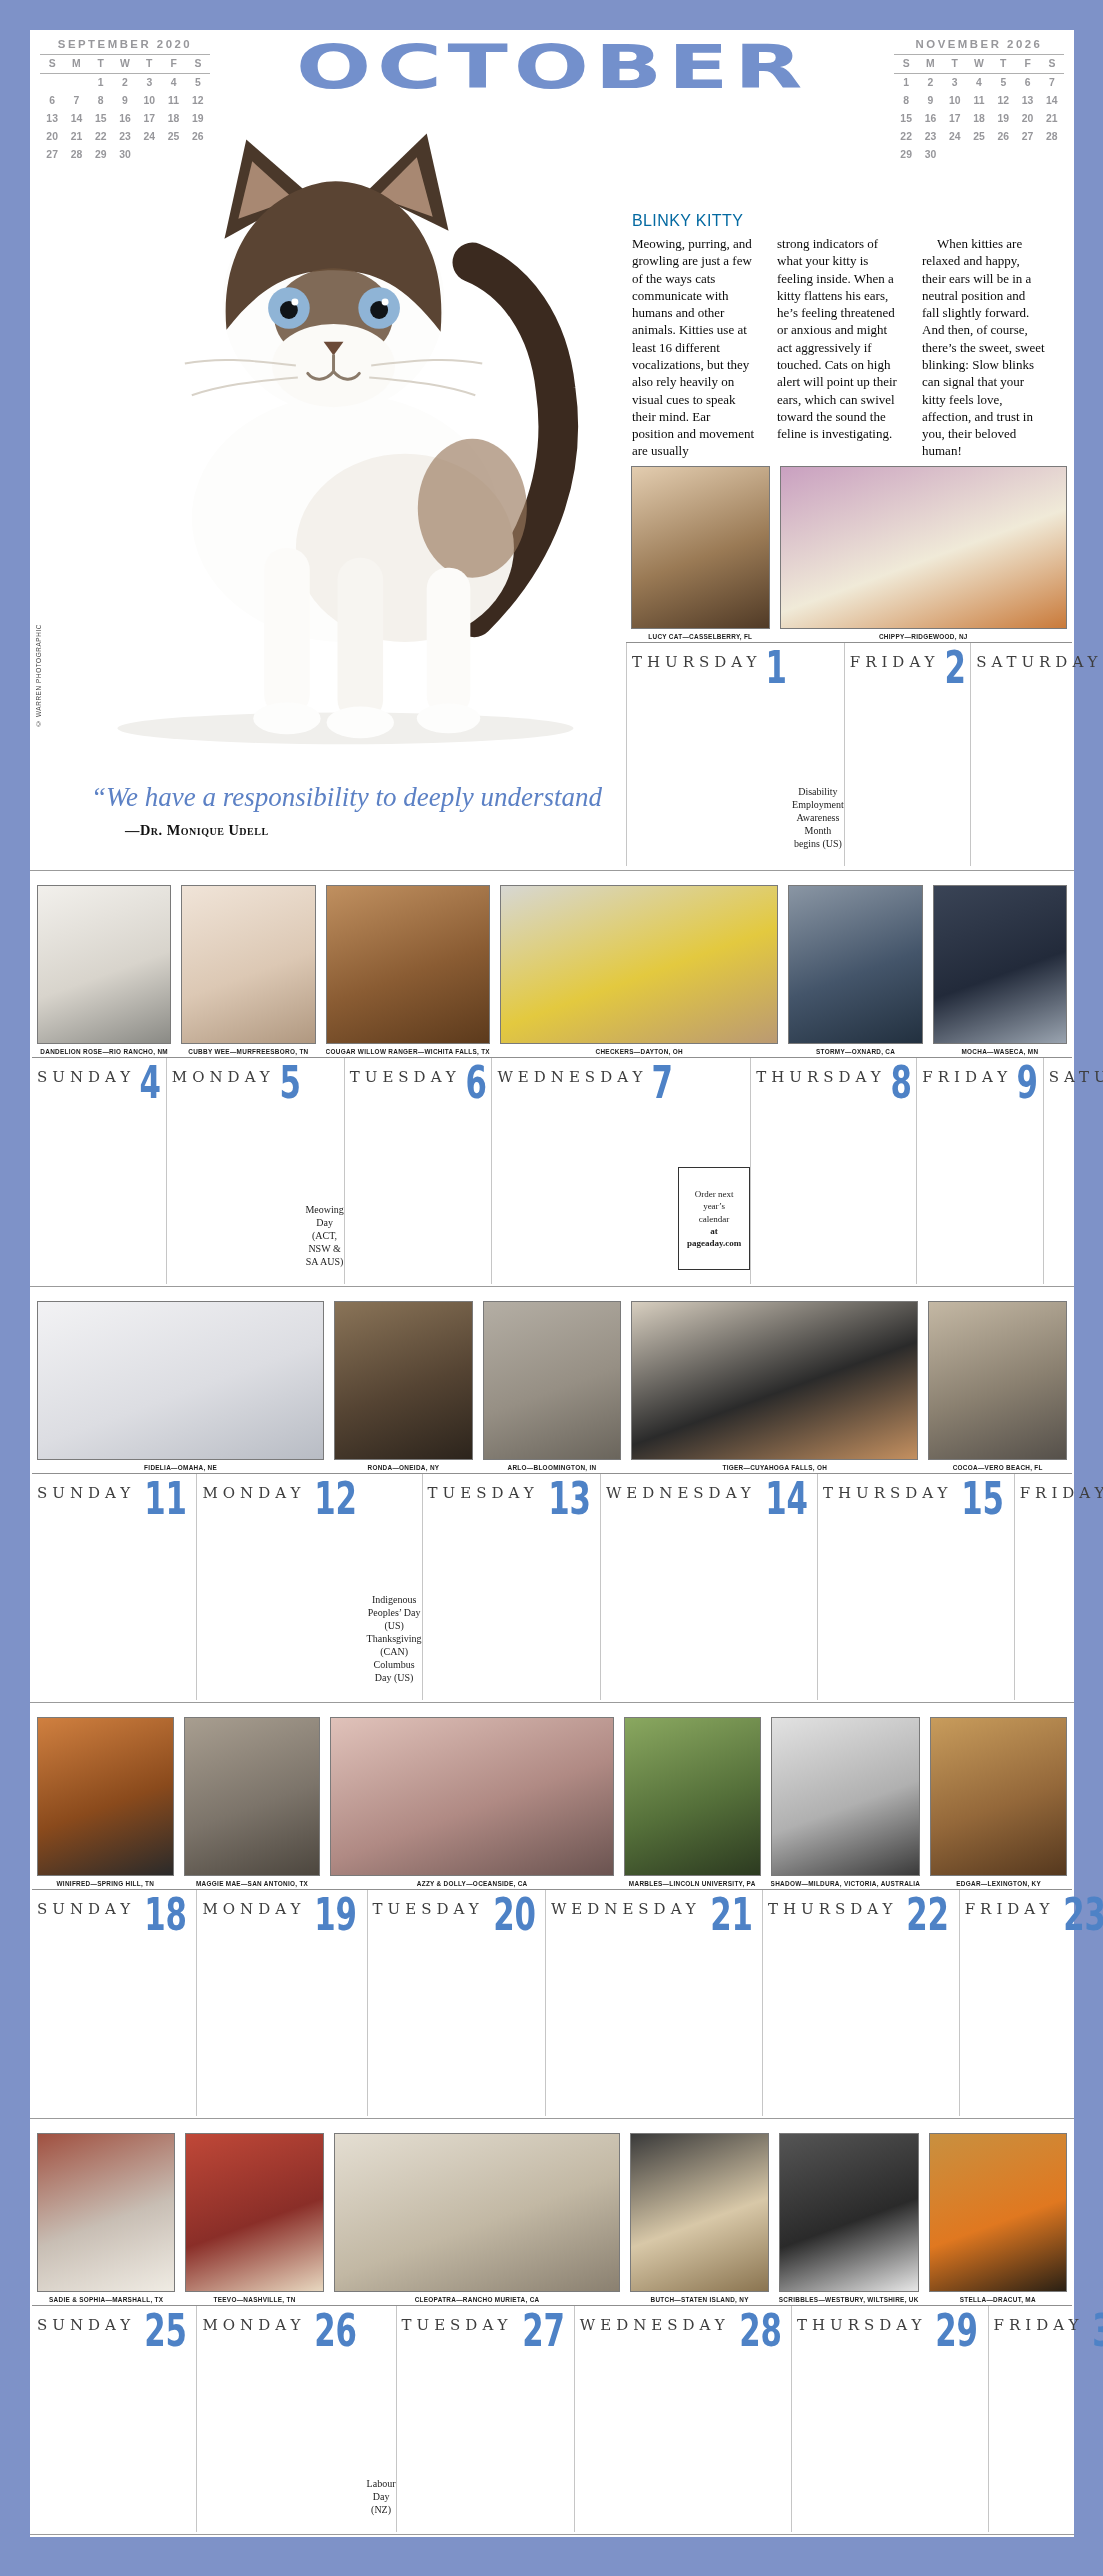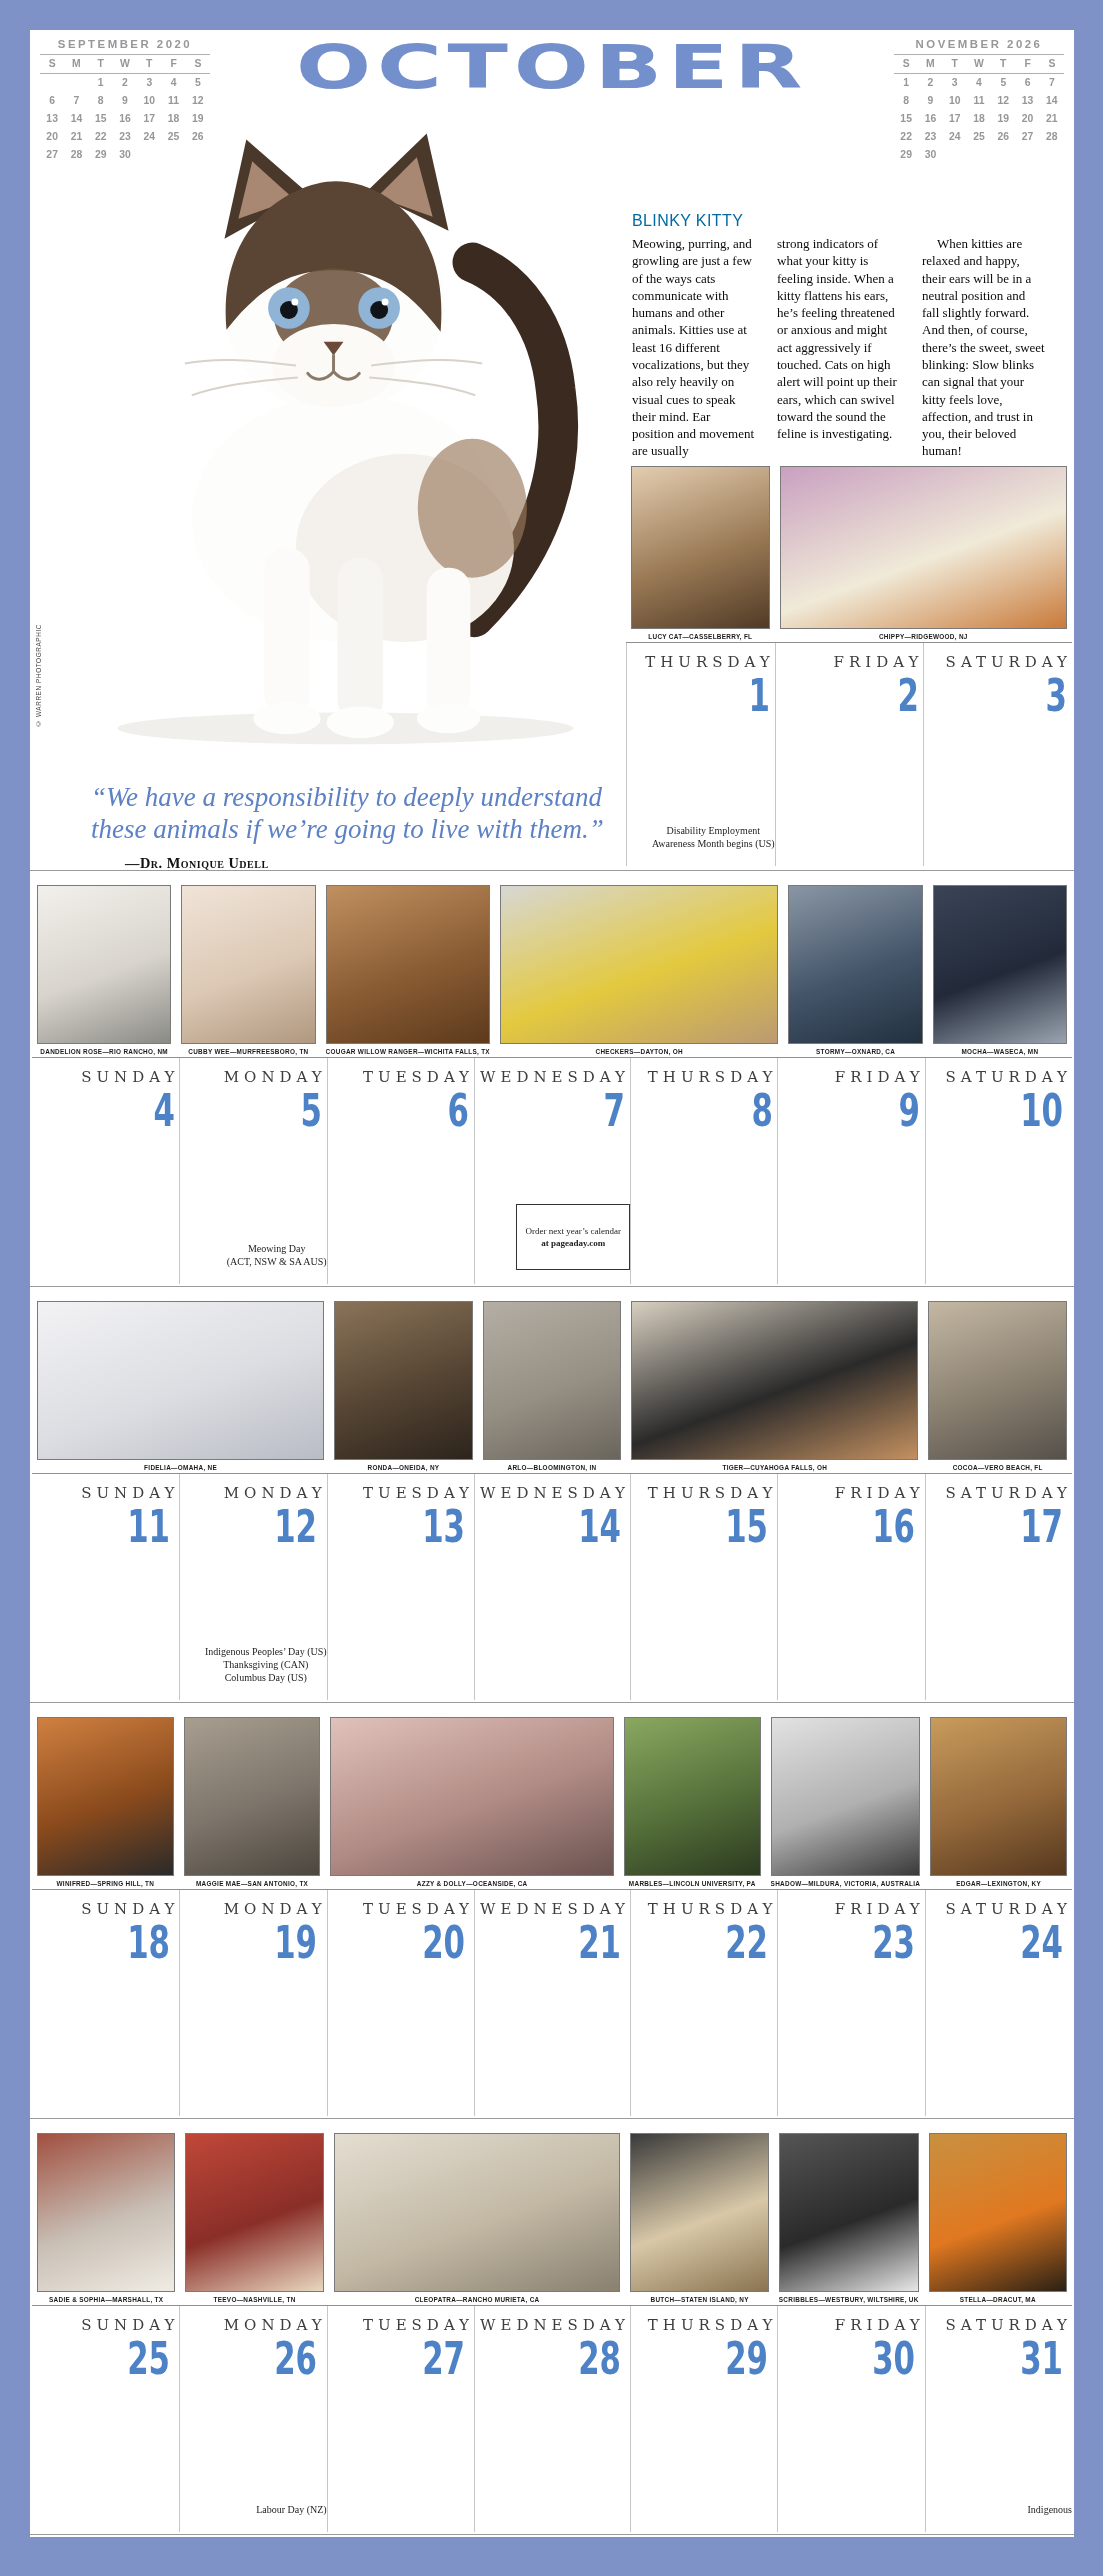--- a/index.html
+++ b/index.html
@@ -38,21 +38,21 @@
     font-size:27px;line-height:1.2;color:var(--quote);}
   .quote-attr{margin-top:9px;margin-left:34px;font-style:normal;font-variant:small-caps;
     font-weight:bold;font-size:14.4px;letter-spacing:0.5px;color:#111;}
 
   
   .grid7{display:grid;grid-template-columns:repeat(7,1fr);width:1040px;margin:0 auto;}
   .photo-cell{padding:0 5px 0;border-bottom:1px solid #8f8f8f;}
   .photo{height:159px;border:1px solid #7a7a7a;box-sizing:border-box;}
   .photo-caption{font-family:"Liberation Sans",sans-serif;font-size:6.4px;font-weight:bold;
     letter-spacing:0.3px;text-align:center;padding:4px 0 2px;white-space:nowrap;color:#1a1a1a;overflow:hidden;}
-  .day-cell{display:flex;flex-direction:column;align-items:flex-end;box-sizing:border-box;}
+  .day-cell{display:flex;align-items:flex-start;box-sizing:border-box;}
   .day-cell.bl{border-left:1px solid var(--divider);}
   .day-name{margin-top:10px;font-family:"DejaVu Serif",serif;font-size:15px;letter-spacing:5px;
     padding-left:5px;color:#3d3d3d;white-space:nowrap;}
   .day-num{margin-top:3px;color:var(--num);font-family:"DejaVu Sans",sans-serif;
     font-weight:bold;font-size:44px;line-height:1;}
   .day-num>span{display:inline-block;transform:scaleX(.7);}
   .holiday{margin-top:auto;margin-bottom:16px;text-align:center;font-size:10px;line-height:1.3;color:#1c1c1c;}
   .badge{margin-top:auto;margin-bottom:14px;border:1px solid #333;padding:20px 8px;text-align:center;
     font-size:9px;line-height:1.35;color:#1c1c1c;}
   .badge .b2{font-weight:bold;}
@@ -218,21 +218,20 @@
 
     <div class="copyright">© WARREN PHOTOGRAPHIC</div>
 
     <div class="article-heading">BLINKY KITTY</div>
     <div class="article-col c1">Meowing, purring, and growling are just a few of the ways cats communicate with humans and other animals. Kitties use at least 16 different vocalizations, but they also rely heavily on visual cues to speak their mind. Ear position and movement are usually</div>
     <div class="article-col c2">strong indicators of what your kitty is feeling inside. When a kitty flattens his ears, he’s feeling threatened or anxious and might act aggressively if touched. Cats on high alert will point up their ears, which can swivel toward the sound the feline is investigating.</div>
     <div class="article-col c3">When kitties are relaxed and happy, their ears will be in a neutral position and fall slightly forward. And then, of course, there’s the sweet, sweet blinking: Slow blinks can signal that your kitty feels love, affection, and trust in you, their beloved human!</div>
 
     <div class="quote">
       <div>“We have a responsibility to deeply understand</div>
-      <div>these animals if we’re going to live with them.”</div>
       <div class="quote-attr">—Dr. Monique Udell</div>
     </div>
 
     <div class="first-week">
       <div class="fw-photos" id="fw-photos">
           <div class="photo-cell" style="grid-column: span 1;">
             <div class="photo" style="background: linear-gradient(160deg, rgb(227, 205, 176) 0%, rgb(154, 122, 85) 55%, rgb(80, 58, 38) 100%);"></div>
             <div class="photo-caption">LUCY CAT—CASSELBERRY, FL</div>
           </div>
           <div class="photo-cell" style="grid-column: span 2;">

